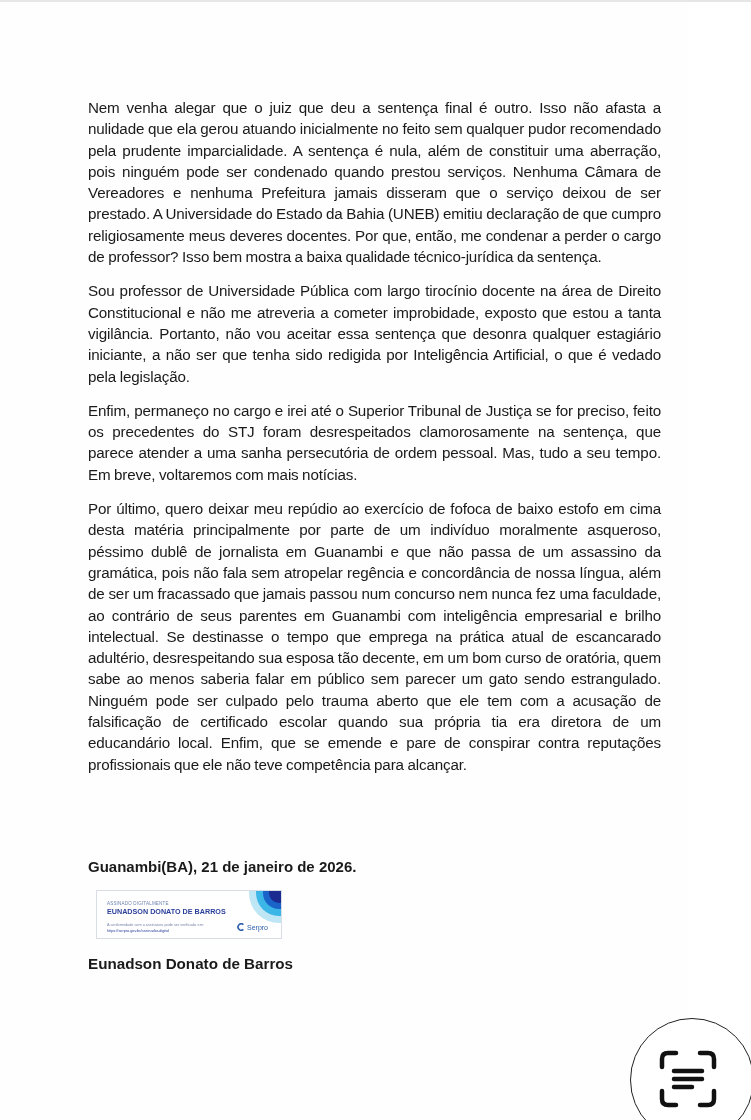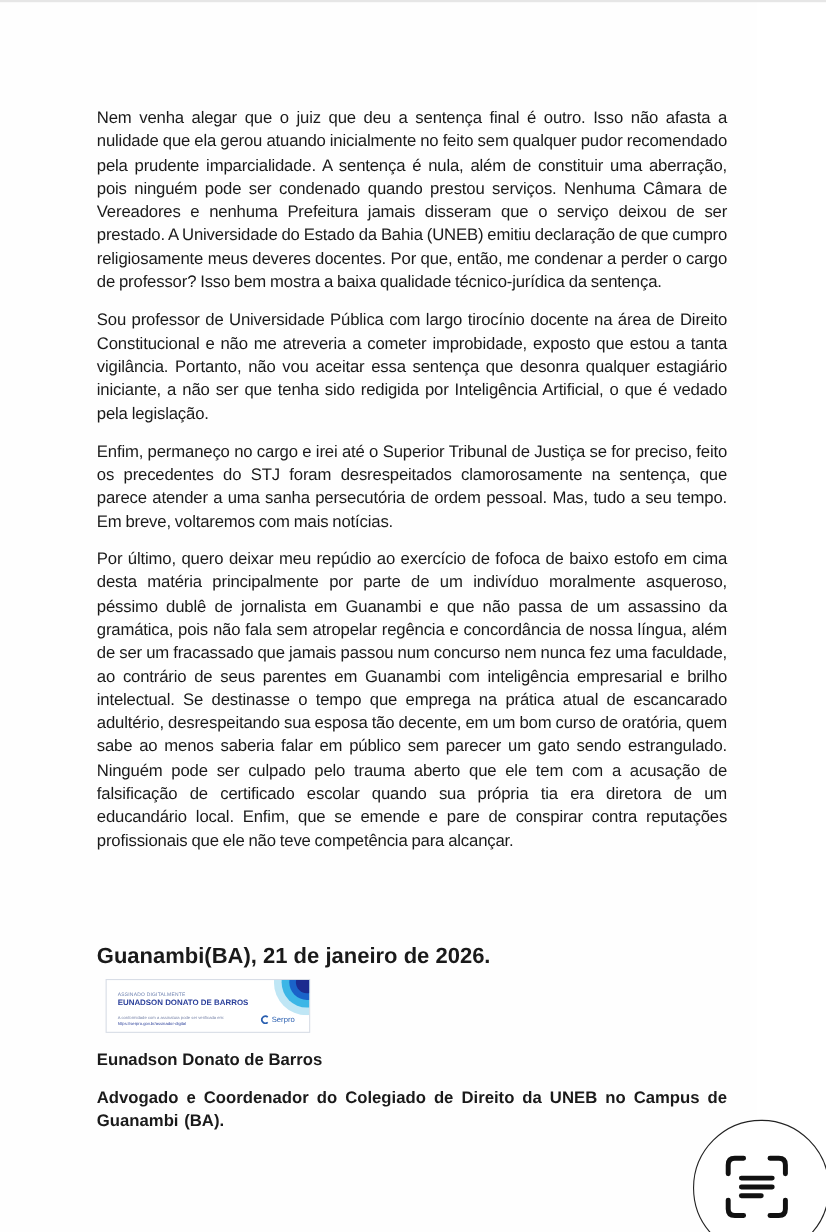--- a/index.html
+++ b/index.html
@@ -15,21 +15,21 @@
     position:absolute; left:88px; top:97px; width:573px;
   }
   .para {
     margin:0 0 13px 0;
     font-size:15.2px; line-height:21.3px;
     text-align:justify; letter-spacing:-0.15px;
     word-spacing:-0.5px;
   }
   .date {
     position:absolute; left:88px; top:858px;
-    font-weight:bold; font-size:20px; margin:0;
+    font-weight:bold; font-size:15px; margin:0;
   }
   .stamp {
     position:absolute; left:96px; top:890px; width:184px; height:47px;
     background:#fff; border:1px solid #d8dde6; overflow:hidden;
     font-family:"Liberation Sans", sans-serif;
   }
   .stamp .s-lab { position:absolute; left:10px; top:10px; font-size:4.5px; color:#6b7fae; letter-spacing:0.2px; }
   .stamp .s-name { position:absolute; left:10px; top:16px; font-size:7.2px; font-weight:bold; color:#2a3f9a; }
   .stamp .s-note { position:absolute; left:10px; top:32px; font-size:3.8px; color:#7a86aa; }
   .stamp .s-url { position:absolute; left:10px; top:38px; font-size:3.8px; color:#2a3f9a; }
@@ -77,21 +77,20 @@
     </svg>
     <div class="s-logo">
       <svg width="8" height="8" viewBox="0 0 10 10">
         <path d="M8 2 A4 4 0 1 0 8 8" fill="none" stroke="#2a5fb0" stroke-width="2"></path>
       </svg>
       <span>Serpro</span>
     </div>
   </div>
 
   <p class="signer">Eunadson Donato de Barros</p>
-  <p class="role">Advogado e Coordenador do Colegiado de Direito da UNEB no Campus de Guanambi (BA).</p>
 
   <div class="scan-btn">
     <svg width="64" height="64" viewBox="0 0 64 64">
       <g fill="none" stroke="#111" stroke-width="4.5" stroke-linecap="round" stroke-linejoin="round">
         <path d="M6 20 V12 Q6 6 12 6 H20"></path>
         <path d="M44 6 H52 Q58 6 58 12 V20"></path>
         <path d="M6 44 V52 Q6 58 12 58 H20"></path>
         <path d="M58 44 V52 Q58 58 52 58 H44"></path>
         <line x1="18" y1="24" x2="46" y2="24"></line>
         <line x1="18" y1="32" x2="46" y2="32"></line>

